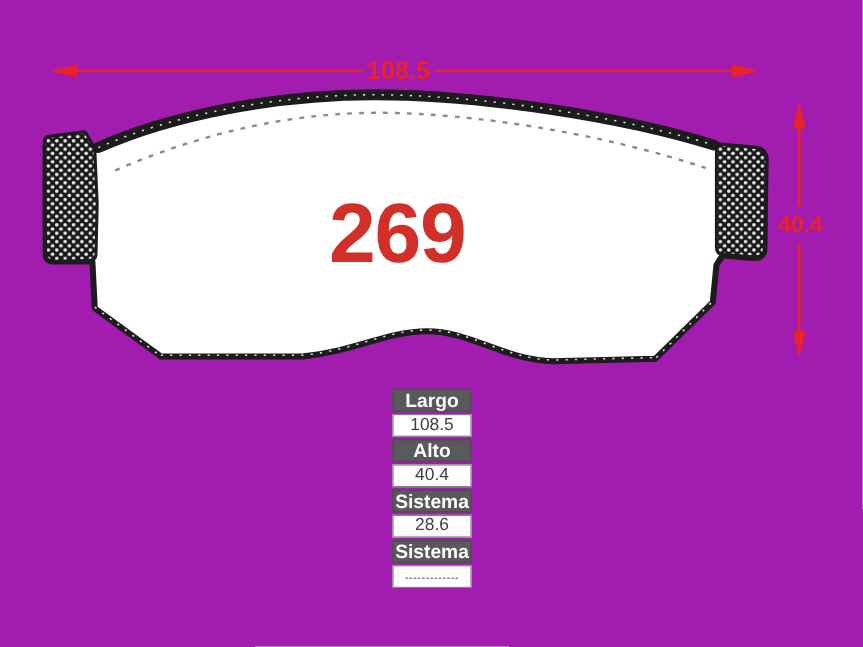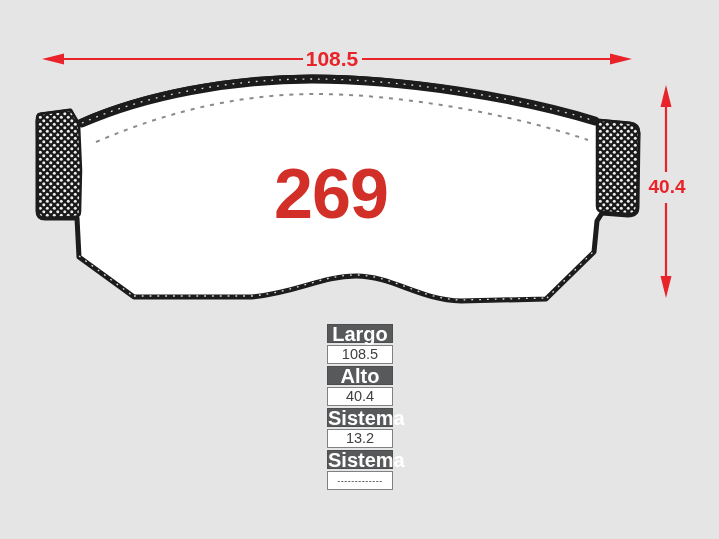--- a/index.html
+++ b/index.html
@@ -1,17 +1,17 @@
 <!DOCTYPE html>
 <html style="--dimension-red: #e8232a; --part-number-red: #d22f28; --table-header-bg: #58595b; --table-border: #7f8183; --table-value-text: #3f4042; --outline-dark: #1c1c1c;"><head>
 <meta charset="utf-8">
 <style>
   html,body{margin:0;padding:0;background:#ffffff;}
   .stage{
-    position:relative;width:719px;height:539px;background:#e5e5e5;overflow:hidden;
+    position:relative;width:719px;height:539px;background:#a21caf;overflow:hidden;
     font-family:"Liberation Sans", sans-serif;
   }
   .stage svg{position:absolute;left:0;top:0;}
 
   
   .pad-outline{fill:#ffffff;stroke:var(--outline-dark,#1c1c1c);stroke-width:5;stroke-linejoin:round;}
   .pad-band{fill:none;stroke:var(--outline-dark,#1c1c1c);stroke-width:9;stroke-linecap:round;}
   .pad-ear{fill:url(#hatch);stroke:var(--outline-dark,#1c1c1c);stroke-width:2.5;stroke-linejoin:round;}
   .friction-line{fill:none;stroke:#8a8a8a;stroke-width:2;stroke-dasharray:4 6;}
   .stipple{fill:none;stroke:#ffffff;stroke-width:1.3;stroke-dasharray:1.8 6;opacity:.85;}
@@ -29,21 +29,21 @@
   }
 
   
   .spec-table{position:absolute;left:327px;top:324px;width:66px;}
   .spec-cell{
     box-sizing:border-box;text-align:center;margin-bottom:2px;
     font-family:"Liberation Sans", sans-serif;
   }
   .spec-cell.header{
     height:19px;line-height:19px;background:var(--table-header-bg,#58595b);
-    color:#ffffff;font-weight:bold;font-size:20px;border:1px solid #4c4d4f;
+    color:#ffffff;font-weight:bold;font-size:16px;border:1px solid #4c4d4f;
   }
   .spec-cell.value{
     height:19px;line-height:17px;background:#ffffff;
     border:1px solid var(--table-border,#7f8183);
     color:var(--table-value-text,#3f4042);font-size:14.5px;
   }
   .spec-cell.value.dashes{font-size:9px;letter-spacing:.5px;color:#2f2f2f;line-height:18px;}
 </style>
 </head>
 <body>
@@ -114,18 +114,18 @@
 
     <text class="part-number" x="331" y="218" text-anchor="middle">269</text>
   </svg>
 
   <div class="spec-table">
     <div class="spec-cell header">Largo</div>
     <div class="spec-cell value">108.5</div>
     <div class="spec-cell header">Alto</div>
     <div class="spec-cell value">40.4</div>
     <div class="spec-cell header">Sistema</div>
-    <div class="spec-cell value">13.2</div>
+    <div class="spec-cell value">28.6</div>
     <div class="spec-cell header">Sistema</div>
     <div class="spec-cell value dashes">-------------</div>
   </div>
 
 </div>
 
 </body></html>

